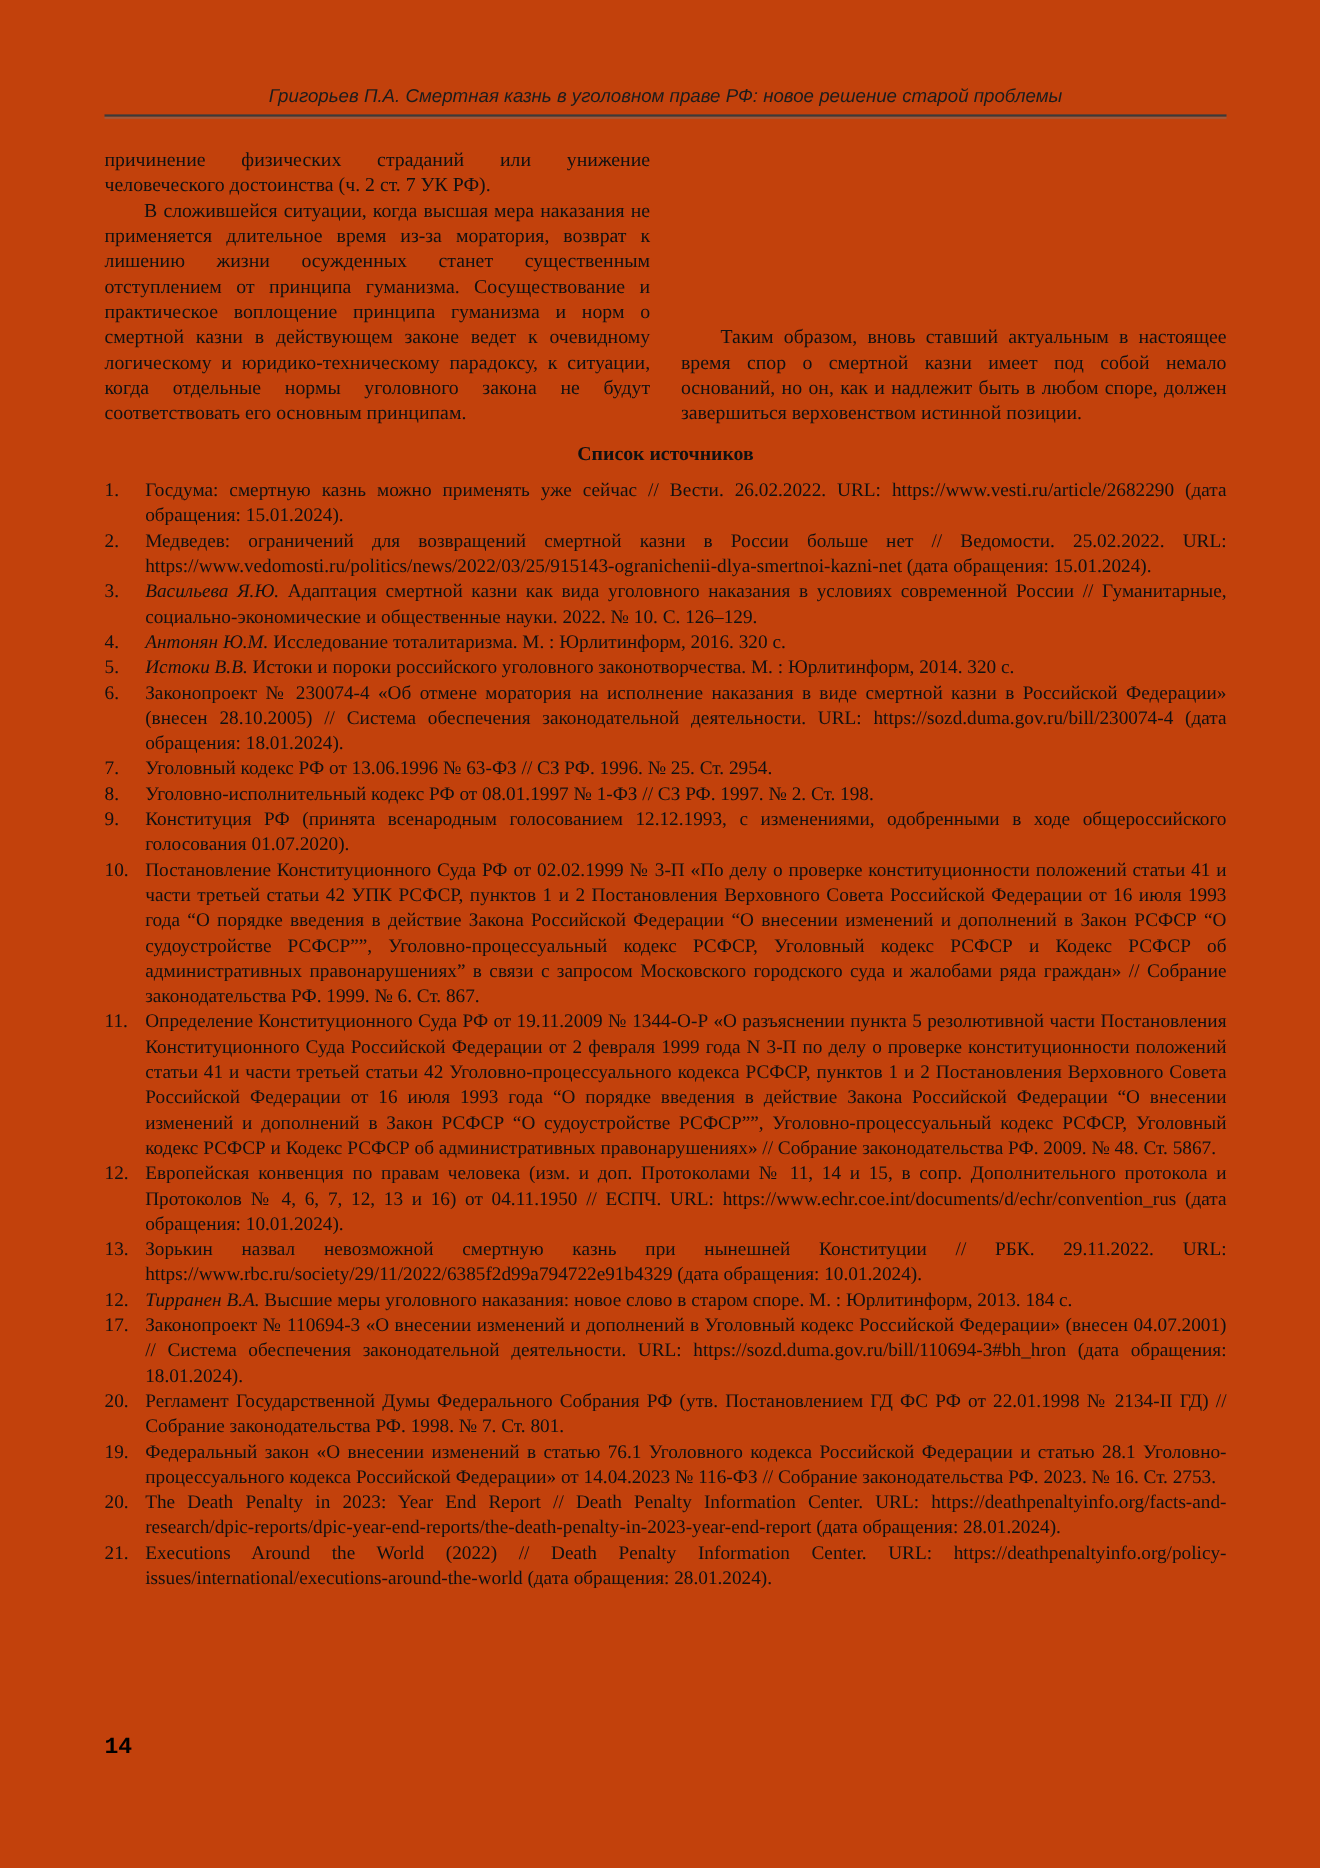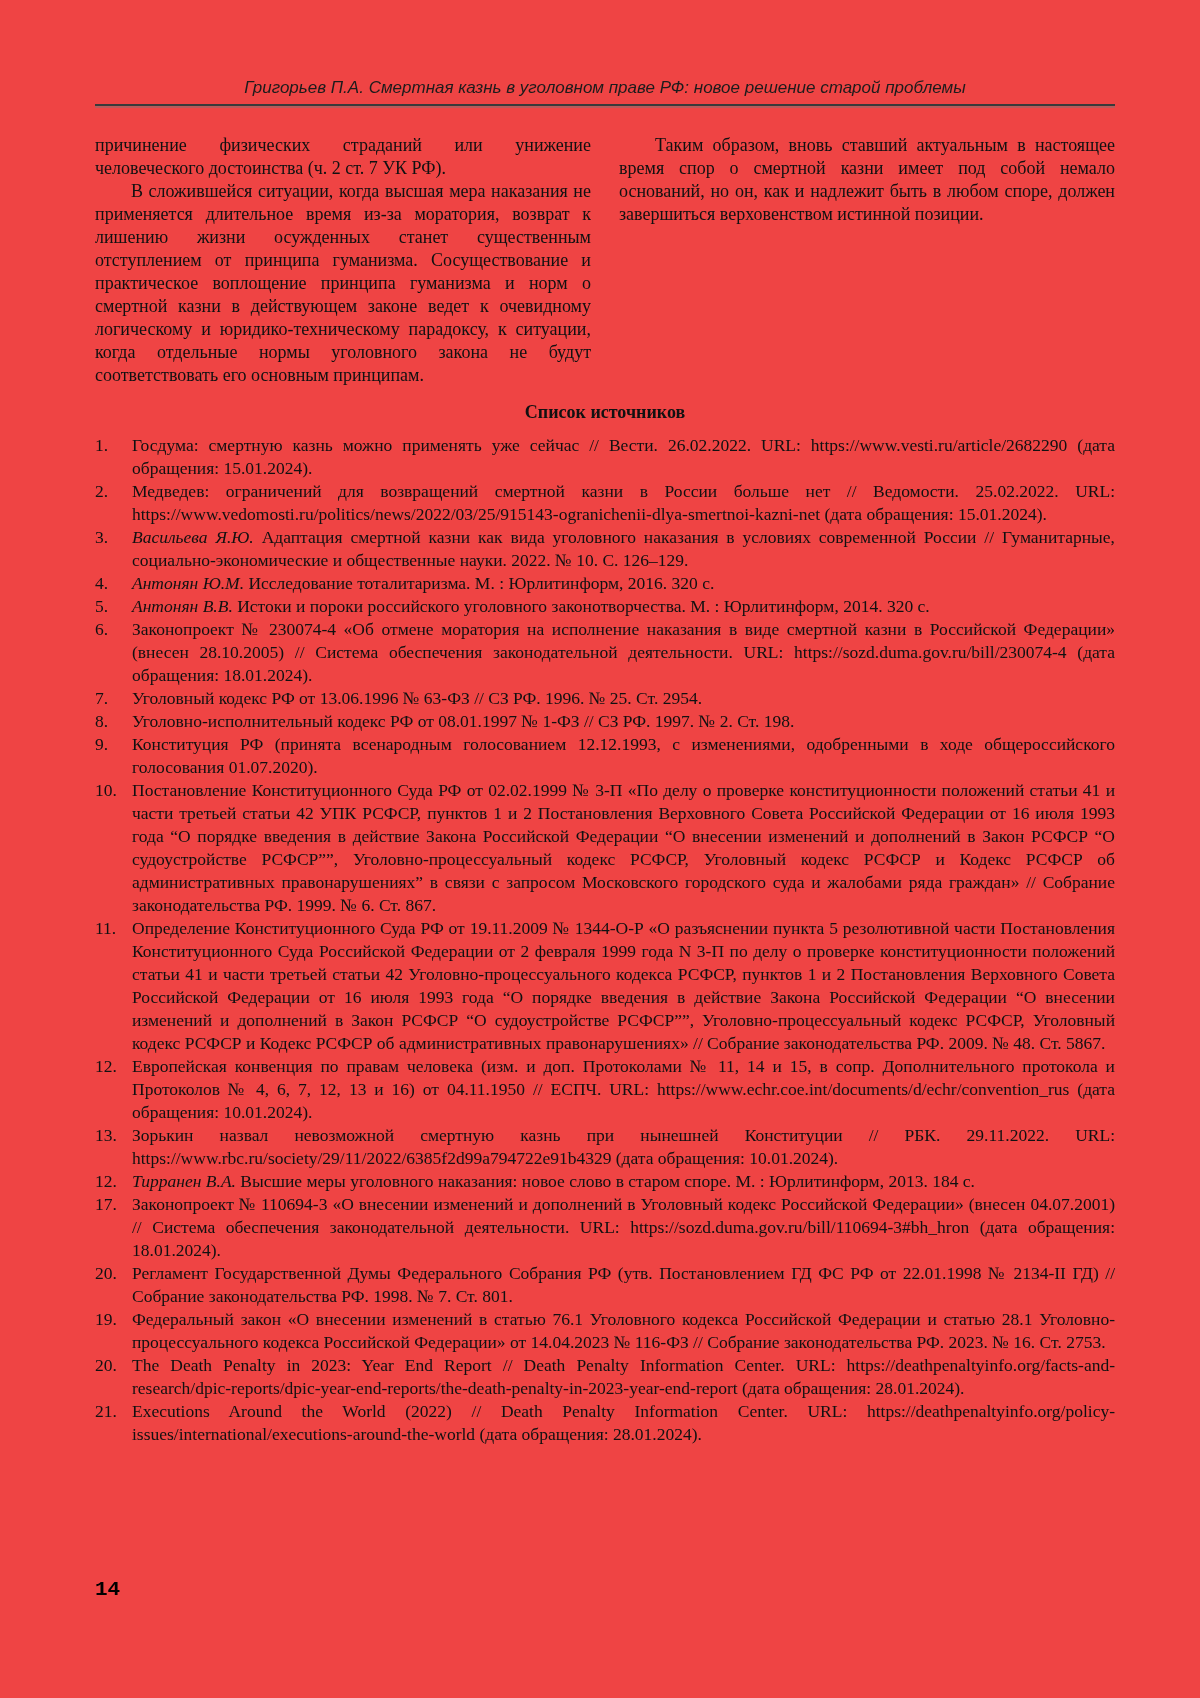--- a/index.html
+++ b/index.html
@@ -1,20 +1,20 @@
 <!DOCTYPE html>
 <html lang="ru"><head>
 <meta charset="utf-8">
 <style>
   html, body { margin: 0; padding: 0; background: #ffffff; }
   .page {
     position: relative;
     width: 1200px;
     height: 1698px;
-    background: #ef4444;
+    background: #c2410c;
     color: #111;
     font-family: "Liberation Serif", serif;
     box-sizing: border-box;
     padding-top: 78px;
     overflow: hidden;
   }
   
   .running-header { margin: 0 85px 0 95px; }
   .running-title {
     font-family: "Liberation Sans", sans-serif;
@@ -28,20 +28,21 @@
   .header-rule {
     height: 2px;
     background: #3a3a3a;
     box-shadow: 0 2px 0 rgba(120,120,120,0.45);
   }
   
   .body-columns {
     display: flex;
     gap: 28px;
     margin: 28px 85px 0 95px;
+    align-items: flex-end;
   }
   .col { flex: 1 1 0; }
   .col p {
     margin: 0;
     font-size: 18px;
     line-height: 23px;
     text-align: justify;
     text-indent: 36px;
     hyphens: auto;
   }
@@ -118,21 +119,21 @@
       <div class="ref-item">
         <span class="ref-num">3.</span>
         <span class="ref-text"><i class="ref-author">Васильева Я.Ю. </i><span>Адаптация смертной казни как вида уголовного наказания в условиях современной России // Гуманитарные, социально-экономические и общественные науки. 2022. № 10. С. 126–129.</span></span>
       </div>
       <div class="ref-item">
         <span class="ref-num">4.</span>
         <span class="ref-text"><i class="ref-author">Антонян Ю.М. </i><span>Исследование тоталитаризма. М. : Юрлитинформ, 2016. 320 с.</span></span>
       </div>
       <div class="ref-item">
         <span class="ref-num">5.</span>
-        <span class="ref-text"><i class="ref-author">Антонян В.В. </i><span>Истоки и пороки российского уголовного законотворчества. М. : Юрлитинформ, 2014. 320 с.</span></span>
+        <span class="ref-text"><i class="ref-author">Истоки В.В. </i><span>Истоки и пороки российского уголовного законотворчества. М. : Юрлитинформ, 2014. 320 с.</span></span>
       </div>
       <div class="ref-item">
         <span class="ref-num">6.</span>
         <span class="ref-text"><i class="ref-author"></i><span>Законопроект № 230074-4 «Об отмене моратория на исполнение наказания в виде смертной казни в Российской Федерации» (внесен 28.10.2005) // Система обеспечения законодательной деятельности. URL: https://sozd.duma.gov.ru/bill/230074-4 (дата обращения: 18.01.2024).</span></span>
       </div>
       <div class="ref-item">
         <span class="ref-num">7.</span>
         <span class="ref-text"><i class="ref-author"></i><span>Уголовный кодекс РФ от 13.06.1996 № 63-ФЗ // СЗ РФ. 1996. № 25. Ст. 2954.</span></span>
       </div>
       <div class="ref-item">

